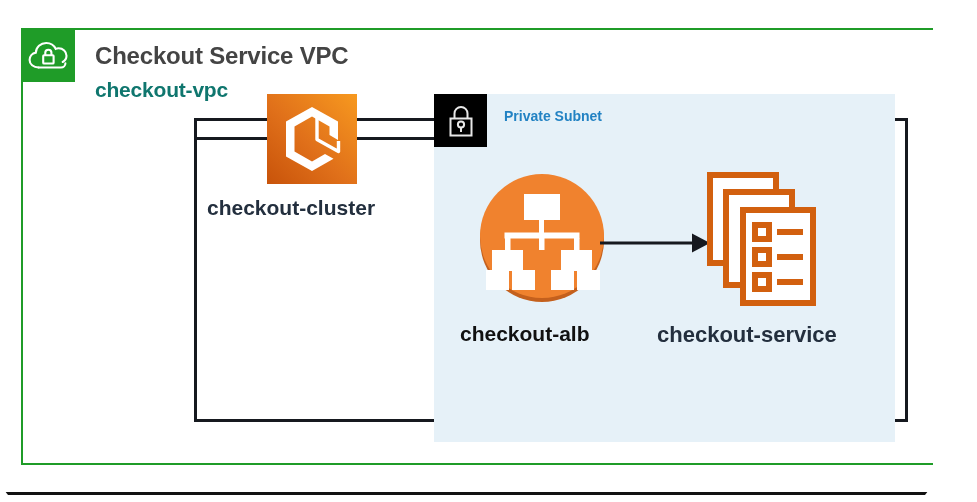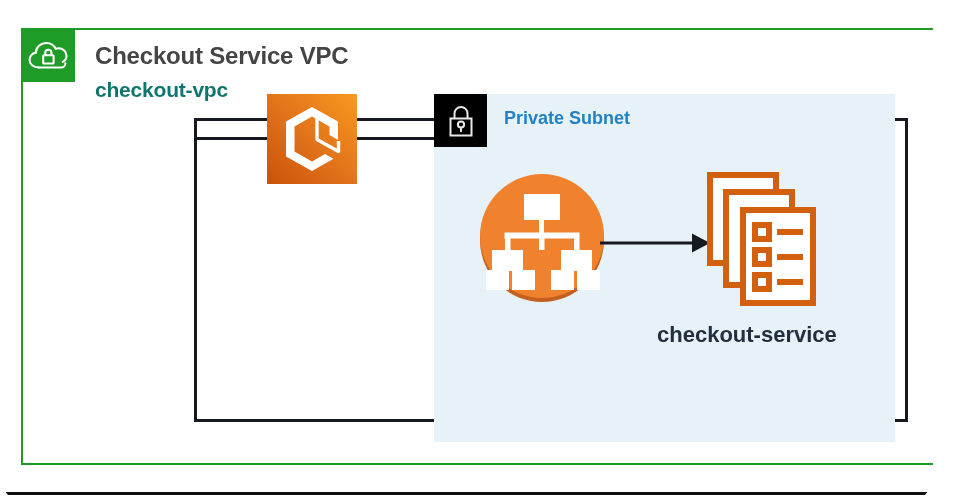--- a/index.html
+++ b/index.html
@@ -89,21 +89,21 @@
     height: 53px;
     background: #000000;
     display: flex;
     align-items: center;
     justify-content: center;
   }
   #subnet-title {
     position: absolute;
     left: 504px;
     top: 108px;
-    font-size: 18px;
+    font-size: 14px;
     font-weight: bold;
     color: #2282c3;
     white-space: nowrap;
   }
 
   
   #ecs-icon {
     position: absolute;
     left: 267px;
     top: 94px;
@@ -226,20 +226,21 @@
           <stop offset="45%" stop-color="#e0701a"></stop>
           <stop offset="100%" stop-color="#f7991f"></stop>
         </linearGradient>
       </defs>
       <rect x="0" y="0" width="90" height="90" fill="url(#ecsgrad)"></rect>
       <path d="M45 13 L71 27.5 L71 46 L62.5 41 L62.5 32.5 L45 22.5 L27.5 32.5 L27.5 57.5 L45 67.5 L58 60 L66.5 64.8 L45 77 L19 62.5 L19 27.5 Z" fill="#ffffff"></path>
       <path d="M47.5 25.5 L72.5 39.5 L72.5 49 L64.5 44.5 L64.5 44.5 Z" fill="none"></path>
       <path d="M50 22 L50 45.5 L71.5 57.5 L71.5 47" fill="none" stroke="#ffffff" stroke-width="3.4" stroke-linejoin="round"></path>
     </svg>
   </div>
+  <div id="cluster-label">checkout-cluster</div>
 
   <div id="subnet-icon-badge">
     <svg width="34" height="38" viewBox="0 0 34 38" aria-hidden="true">
       <rect x="6.5" y="16.5" width="21" height="17" fill="none" stroke="#e8e8e8" stroke-width="2"></rect>
       <path d="M10.5 16.5 L10.5 11.5 C10.5 7.9 13.4 5.0 17 5.0 C20.6 5.0 23.5 7.9 23.5 11.5 L23.5 16.5" fill="none" stroke="#e8e8e8" stroke-width="2"></path>
       <circle cx="17" cy="22.5" r="3.1" fill="none" stroke="#e8e8e8" stroke-width="2"></circle>
       <line x1="17" y1="25.2" x2="17" y2="30" stroke="#e8e8e8" stroke-width="2"></line>
     </svg>
   </div>
   <div id="subnet-title">Private Subnet</div>
@@ -261,20 +262,21 @@
       <rect x="87" y="90" width="5" height="10" fill="#ffffff"></rect>
       <rect x="106" y="90" width="5" height="10" fill="#ffffff"></rect>
       <rect x="8" y="98" width="23" height="20" fill="#ffffff"></rect>
       <rect x="34" y="98" width="23" height="20" fill="#ffffff"></rect>
       <rect x="73" y="98" width="23" height="20" fill="#ffffff"></rect>
       <rect x="99" y="98" width="23" height="20" fill="#ffffff"></rect>
       <circle cx="64" cy="64" r="62" fill="none"></circle>
       <path d="M64 2 A62 62 0 0 1 64 126 A62 62 0 0 1 64 2 Z" fill="none"></path>
     </svg>
   </div>
+  <div id="alb-label">checkout-alb</div>
 
   <svg id="arrow-alb-service" viewBox="0 0 112 30">
     <line x1="0" y1="15" x2="92" y2="15" stroke="#16191f" stroke-width="3"></line>
     <polygon points="92,5.5 110,15 92,24.5" fill="#16191f"></polygon>
   </svg>
 
   <div id="service-icon">
     <svg width="110" height="135" viewBox="0 0 110 135" aria-hidden="true">
       <rect x="3" y="3" width="66" height="88" fill="#ffffff" stroke="#d2600f" stroke-width="6"></rect>
       <rect x="19" y="20" width="66" height="93" fill="#ffffff" stroke="#d2600f" stroke-width="6"></rect>

